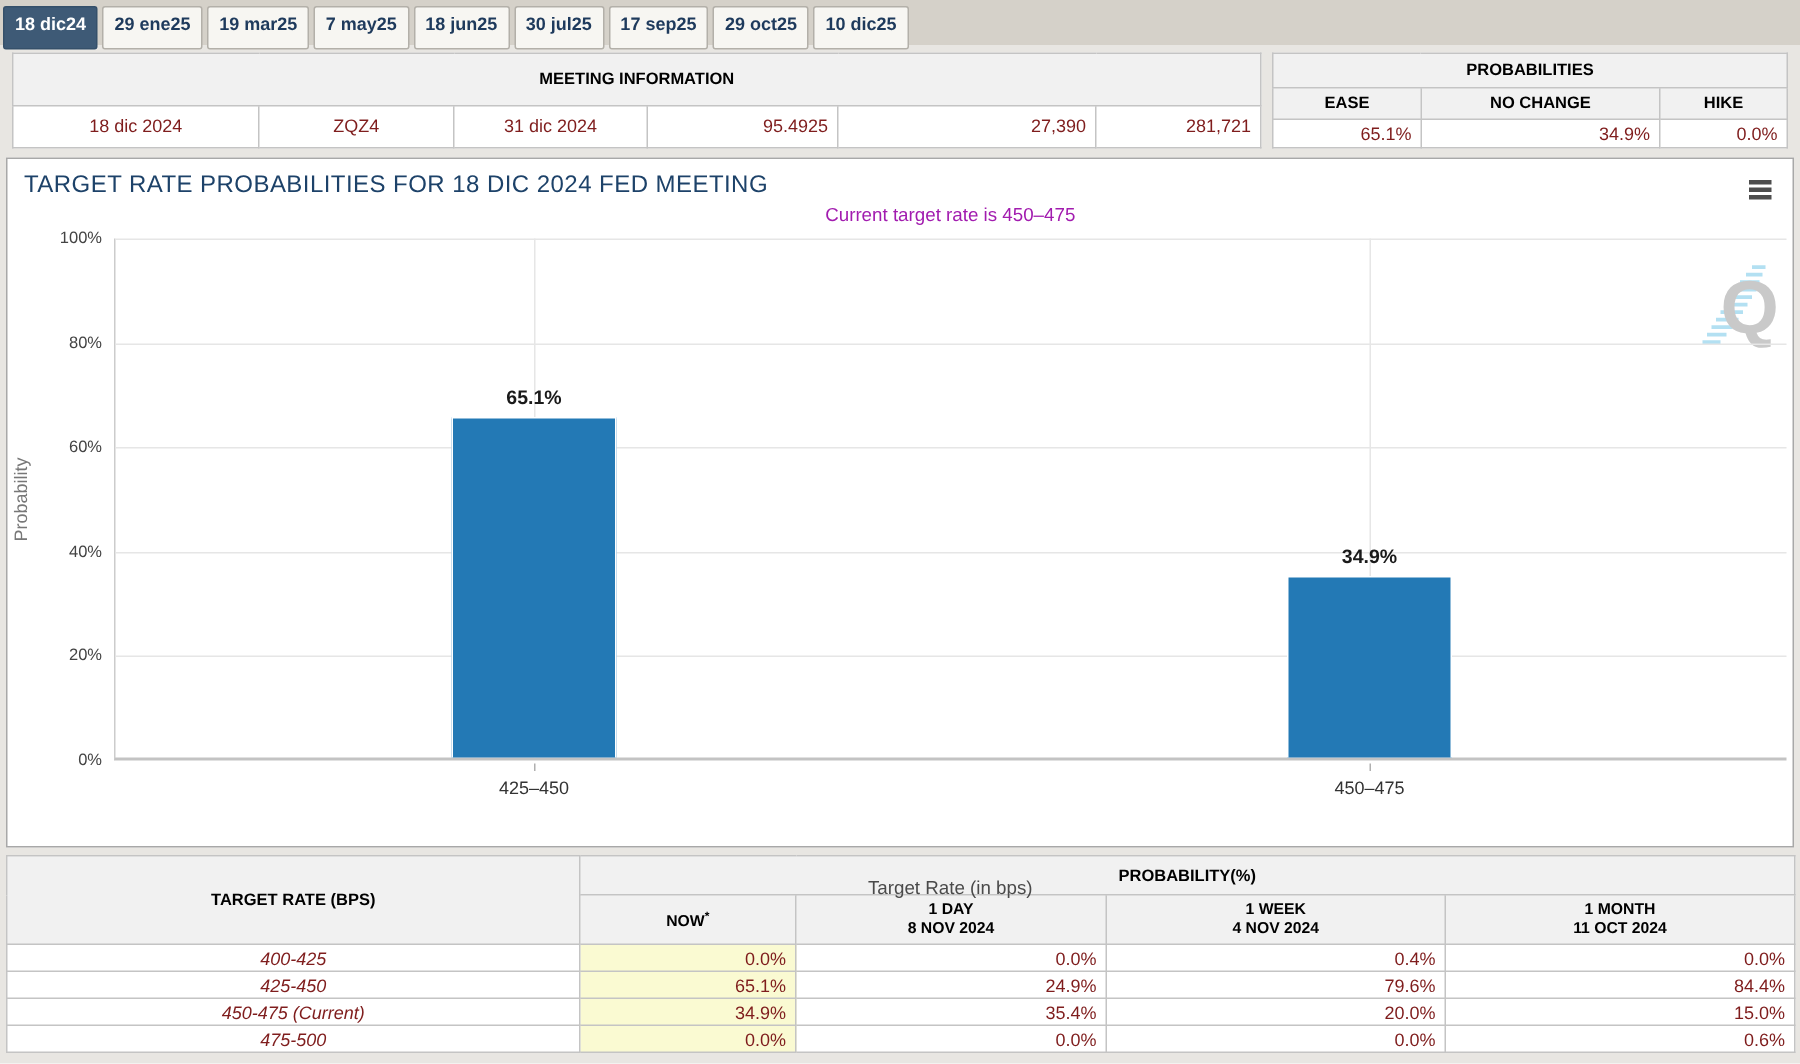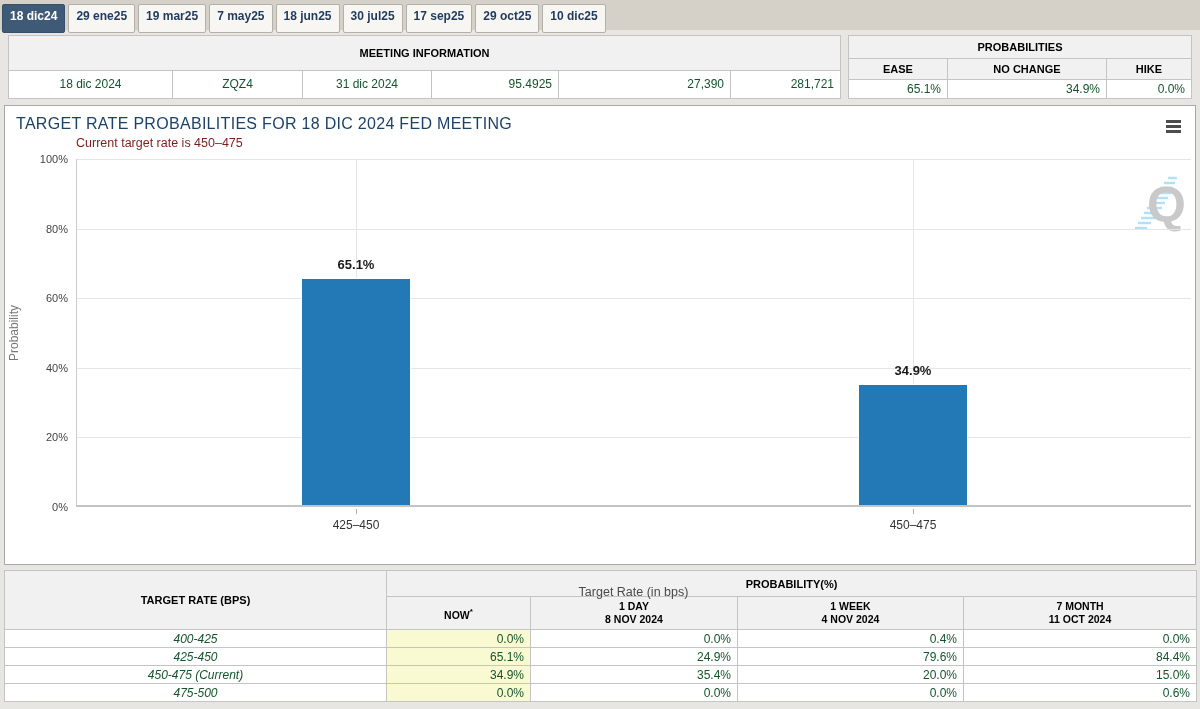--- a/index.html
+++ b/index.html
@@ -40,21 +40,21 @@
   table, th, td { border: 1px solid #c4c4c4; }
   table { border: 1px solid #9a9a9a; }
   th {
     background: #f1f1f1;
     font-size: 11px;
     font-weight: bold;
     color: #000;
     text-align: center;
     padding: 3px 4px;
   }
-  td { font-size: 12px; color: #14532d; padding: 1px 6px; height: 19px; }
+  td { font-size: 12px; color: #7f1d1d; padding: 1px 6px; height: 19px; }
 
   .info-row { display: flex; margin: 5px 8px 0 8px; }
   .info-row .spacer { flex: 1; }
   .t-meeting { width: 832px; }
   .t-probs   { width: 343px; }
   .t-meeting td.c-center, .t-probs td.c-center { text-align: center; }
   .t-meeting td.c-right, .t-probs td.c-right { text-align: right; }
   .title-row th { height: 23px; font-size: 11px; }
   .colhead-row th { height: 21px; font-size: 11px; }
 
@@ -67,21 +67,21 @@
     background: #ffffff;
     border: 1px solid #a8a8a8;
   }
   .chart-title {
     position: absolute; left: 11px; top: 9px;
     font-size: 16px; letter-spacing: .3px;
     color: #1d4269;
   }
   .chart-subtitle {
     position: absolute; left: 71px; top: 30px; width: 1115px;
-    text-align: left; font-size: 12.5px; color: #7f1d1d;
+    text-align: center; font-size: 12.5px; color: #a21caf;
   }
   .chart-menu {
     position: absolute; right: 12px; top: 12px;
     width: 20px; height: 18px; padding: 2px 2px;
     cursor: pointer;
   }
   .chart-menu .menu-bar {
     display: block; width: 15px; height: 3px; margin: 0 auto 2px auto;
     background: #4d4d4d;
   }
@@ -261,21 +261,21 @@
     <th class="sub"><span>NOW</span><sup>*</sup></th>
     <th class="sub">
           <div>1 DAY</div>
           <div>8 NOV 2024</div>
         </th>
     <th class="sub">
           <div>1 WEEK</div>
           <div>4 NOV 2024</div>
         </th>
     <th class="sub">
-          <div>7 MONTH</div>
+          <div>1 MONTH</div>
           <div>11 OCT 2024</div>
         </th>
   </tr>
   </tbody>
     <tbody id="history-body">
       <tr>
         <td class="c-rate">400-425</td>
         <td class="c-now">0.0%</td>
         <td class="c-val">0.0%</td>
         <td class="c-val">0.4%</td>

